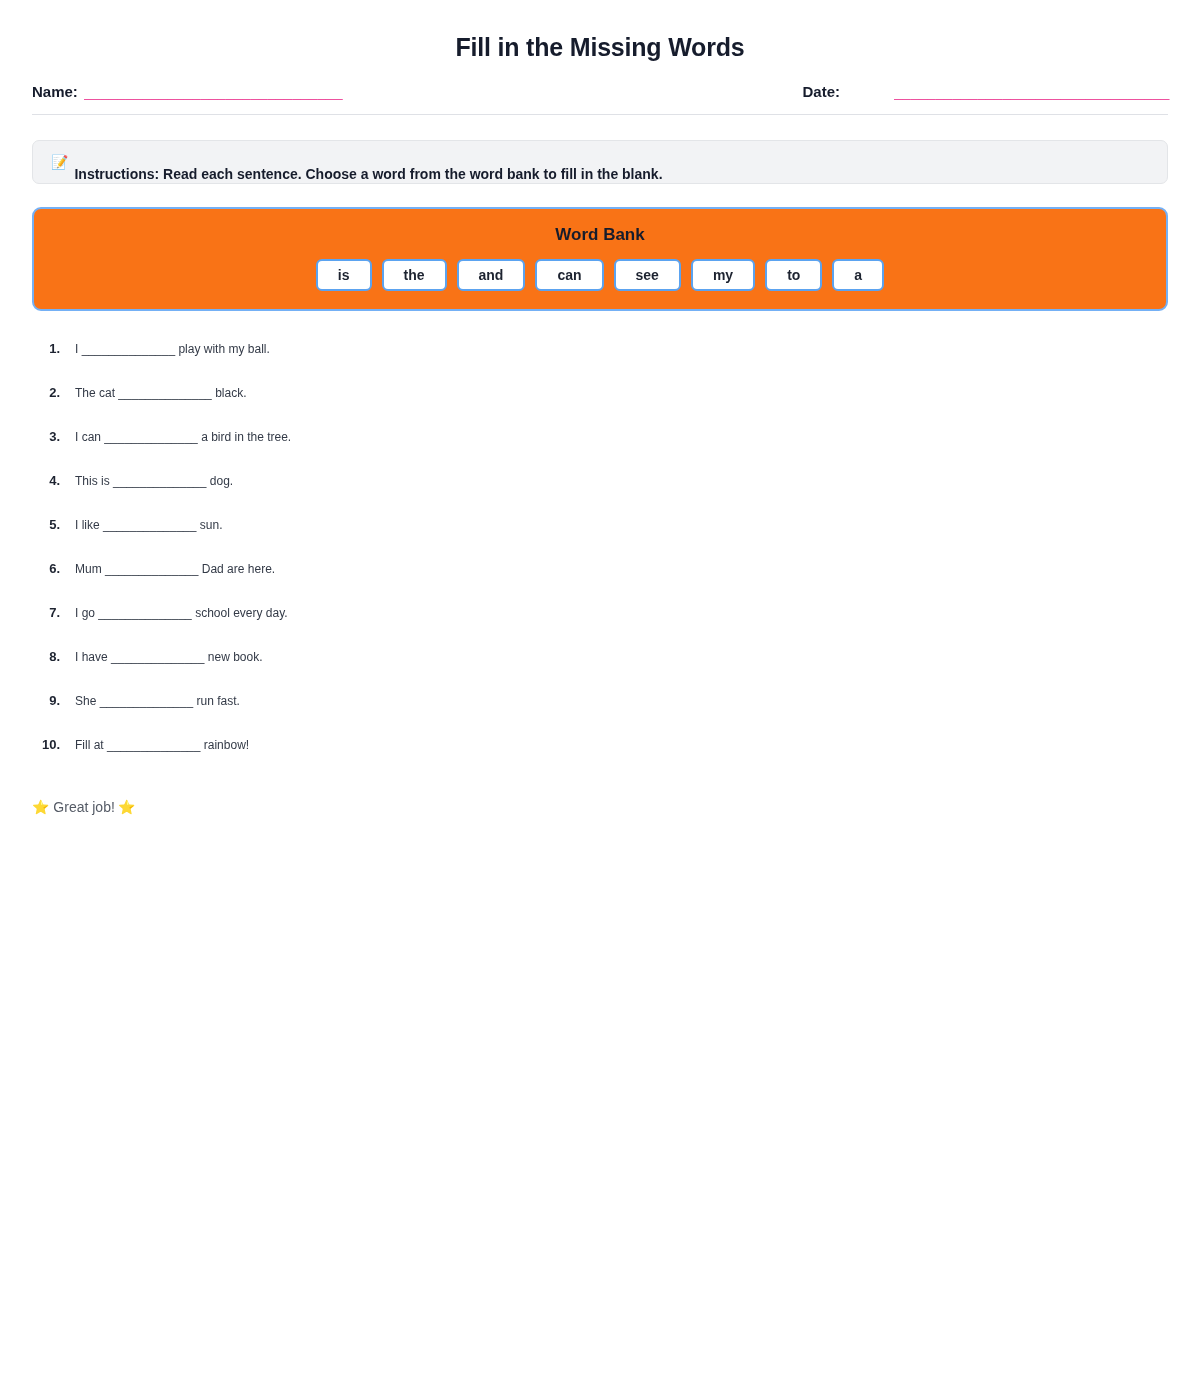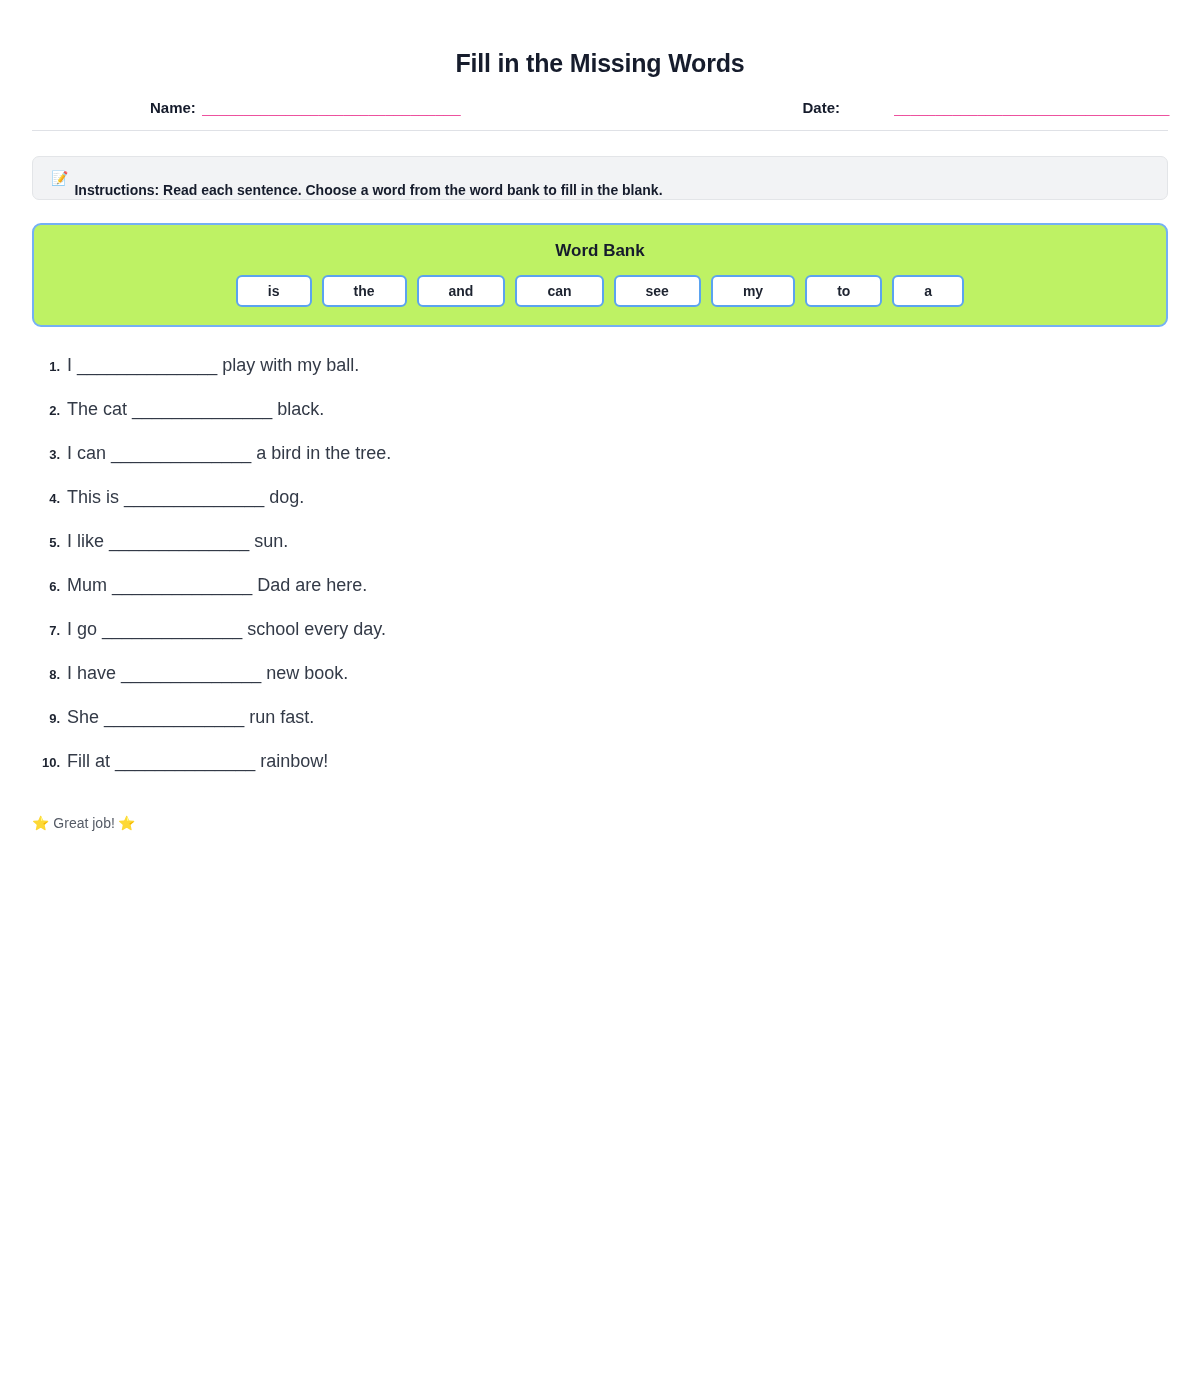--- a/index.html
+++ b/index.html
@@ -17,21 +17,21 @@
   .page {
     position: relative;
     width: 1200px;
     height: 1400px;
     box-sizing: border-box;
     padding: 0 32px;
   }
 
   
   .worksheet-title {
-    margin: 16px;
+    margin: 0;
     padding-top: 30px;
     text-align: center;
     font-size: 25px;
     line-height: 34px;
     font-weight: bold;
     color: #161c2c;
     letter-spacing: -0.2px;
   }
 
   
@@ -41,21 +41,20 @@
     margin-top: 19px;
     font-size: 15px;
     color: #161c2c;
   }
   .meta-field {
     display: flex;
     align-items: baseline;
     white-space: nowrap;
   }
   .meta-field.name-field {
-    margin-left: 118px;
     align-items: center;
   }
   .meta-field.date-field {
     margin-left: auto;
     margin-right: -26px;
     gap: 48px;
   }
   .meta-label {
     font-weight: bold;
     font-size: 15px;
@@ -101,21 +100,21 @@
   }
   .memo-icon {
     font-size: 14px;
     margin-right: 6px;
     line-height: 1;
   }
 
   
   .wordbank-box {
     margin-top: 23px;
-    background: #bef264;
+    background: #f97316;
     border: 2px solid #74b0f5;
     border-radius: 9px;
     box-sizing: border-box;
     padding: 14px 16px 18px;
     text-align: center;
   }
   .wordbank-title {
     font-size: 17px;
     font-weight: bold;
     color: #161c2c;
@@ -127,21 +126,21 @@
     justify-content: center;
     align-items: center;
     gap: 10px;
   }
   .chip {
     background: #ffffff;
     border: 2px solid #5ba3f0;
     border-radius: 6px;
     min-width: 22px;
     height: 32px;
-    padding: 0 30px;
+    padding: 0 20px;
     display: inline-flex;
     align-items: center;
     justify-content: center;
     font-size: 14px;
     font-weight: bold;
     color: #1d2330;
     box-sizing: border-box;
   }
 
   
@@ -159,24 +158,25 @@
   .question-number {
     width: 28px;
     min-width: 28px;
     text-align: right;
     font-size: 13px;
     font-weight: bold;
     color: #1d2330;
     margin-right: 7px;
   }
   .question-text {
-    font-size: 18px;
+    font-size: 12px;
     line-height: 20px;
     color: #333a47;
     white-space: pre;
+    margin-left: 8px;
   }
   .blank {
     color: #333a47;
     letter-spacing: 0px;
   }
 
   
   .footer {
     margin-top: 18px;
     text-align: left;

